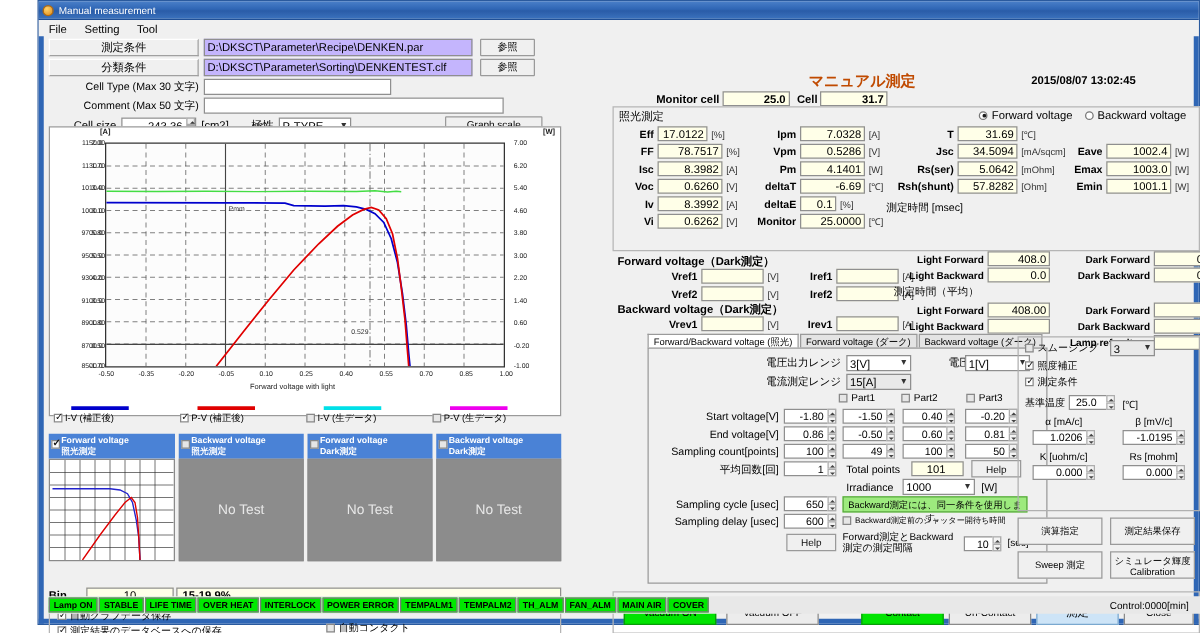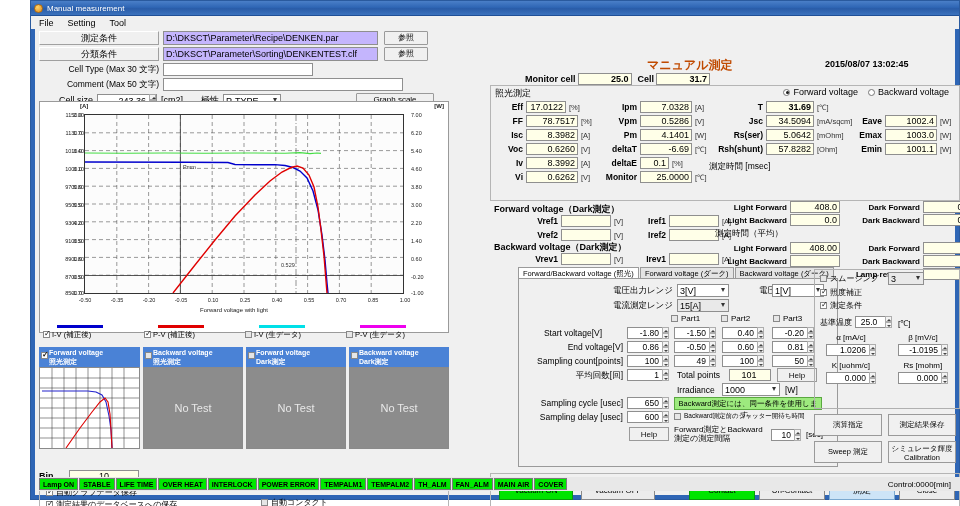--- a/index.html
+++ b/index.html
@@ -405,20 +405,21 @@
           </div>
           <div class="thumbbody no">
             <span>No Test</span>
           </div>
         </div>
       </div>
 
       <div class="binrow">
         <div class="binlbl">Bin</div>
         <div class="binval">10</div>
+        <div class="binpct">15-19.9%</div>
       </div>
 
       <div class="optbox">
         <div style="display:flex">
           <div style="width:215px">
             <div class="optline">
               <span class="cb chk"></span>
               <span>自動グラフデータ保存</span>
             </div>
             <div class="optline">
@@ -520,21 +521,21 @@
           <div style="display:flex;align-items:center;margin-bottom:2px">
               <span class="fl" style="width:38px">Monitor</span>
               <span class="inpy" style="width:52px;margin-left:3px">25.0000</span>
               <span class="fu" style="margin-left:3px">[℃]</span>
             </div>
         </div>
 
         <div class="fgrid" style="left:218px;top:15px">
           <div style="display:flex;align-items:center;margin-bottom:2px">
               <span class="fl" style="width:54px">T</span>
-              <span class="inpy" style="width:48px;margin-left:3px;font-weight:bold">31.69</span>
+              <span class="inpy" style="width:48px;margin-left:3px;font-weight:normal">31.69</span>
               <span class="fu" style="margin-left:3px">[℃]</span>
             </div>
           <div style="display:flex;align-items:center;margin-bottom:2px">
               <span class="fl" style="width:54px">Jsc</span>
               <span class="inpy" style="width:48px;margin-left:3px">34.5094</span>
               <span class="fu" style="margin-left:3px">[mA/sqcm]</span>
             </div>
           <div style="display:flex;align-items:center;margin-bottom:2px">
               <span class="fl" style="width:54px">Rs(ser)</span>
               <span class="inpy" style="width:48px;margin-left:3px">5.0642</span>
@@ -658,21 +659,21 @@
           </div>
           <div style="position:absolute;left:202px;top:35px;display:flex;align-items:center;gap:3px;font-size:8px">
             <span class="cb gr"></span>
               <span>Part2</span>
           </div>
           <div style="position:absolute;left:254px;top:35px;display:flex;align-items:center;gap:3px;font-size:8px">
             <span class="cb gr"></span>
               <span>Part3</span>
           </div>
 
-          <div style="position:absolute;left:4px;top:49px;width:100px;text-align:center;font-size:8.5px">Start voltage[V]</div>
+          <div style="position:absolute;left:4px;top:49px;width:100px;text-align:right;font-size:8.5px">Start voltage[V]</div>
           <div class="sbox" style="left:108px;top:48px;width:42px">-1.80</div>
           <span class="sarrow" style="left:143px;top:48px">
               <i></i>
               <i></i>
             </span>
           <div class="sbox" style="left:155px;top:48px;width:42px">-1.50</div>
           <span class="sarrow" style="left:190px;top:48px">
               <i></i>
               <i></i>
             </span>

